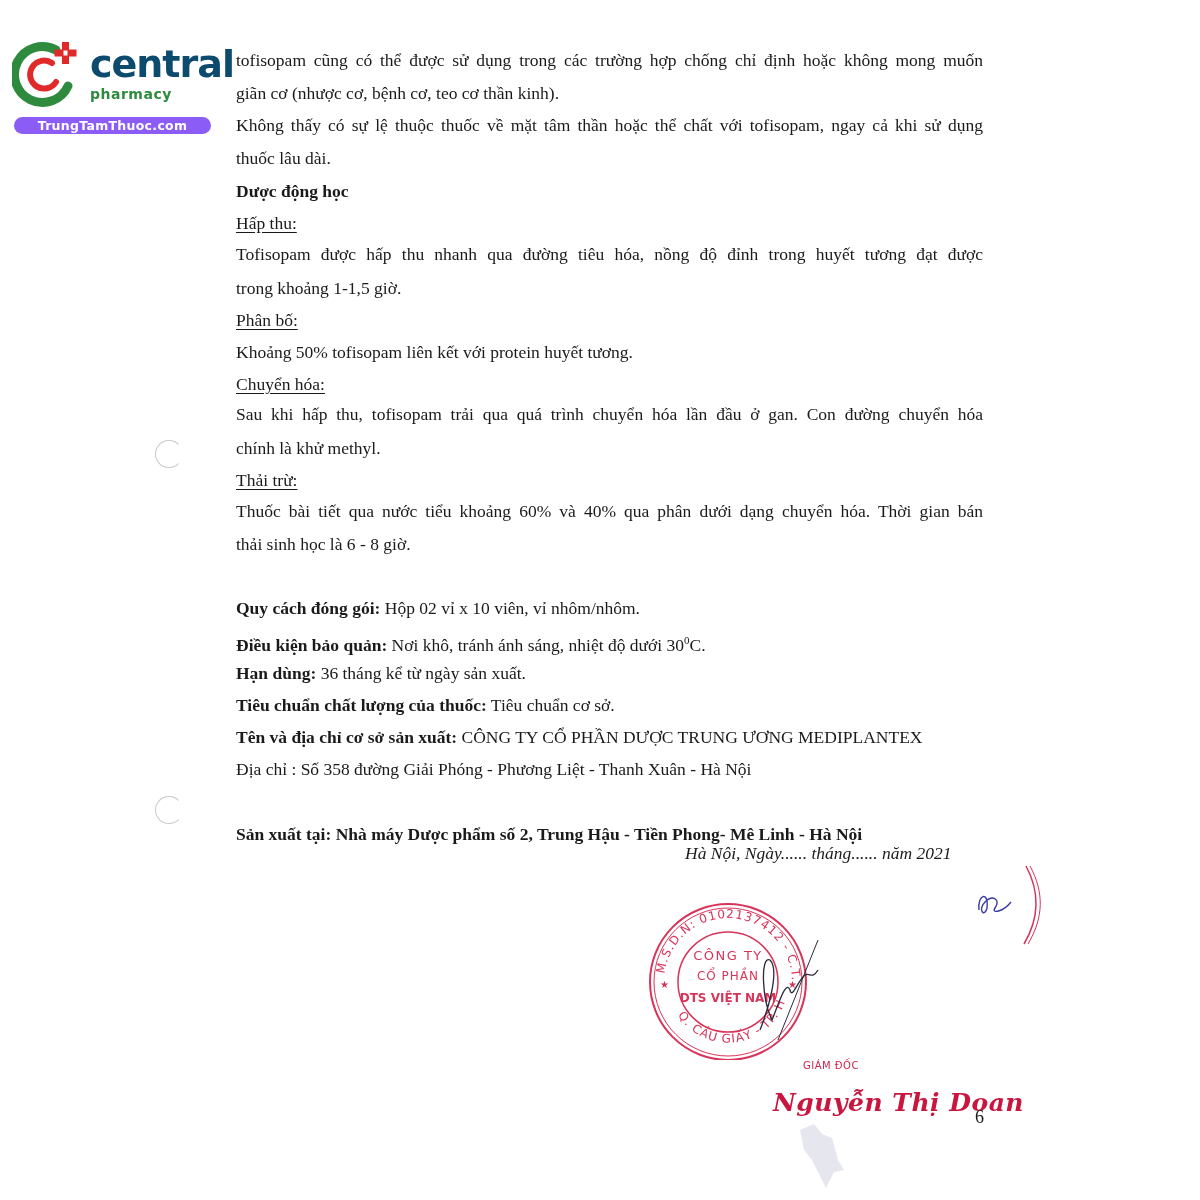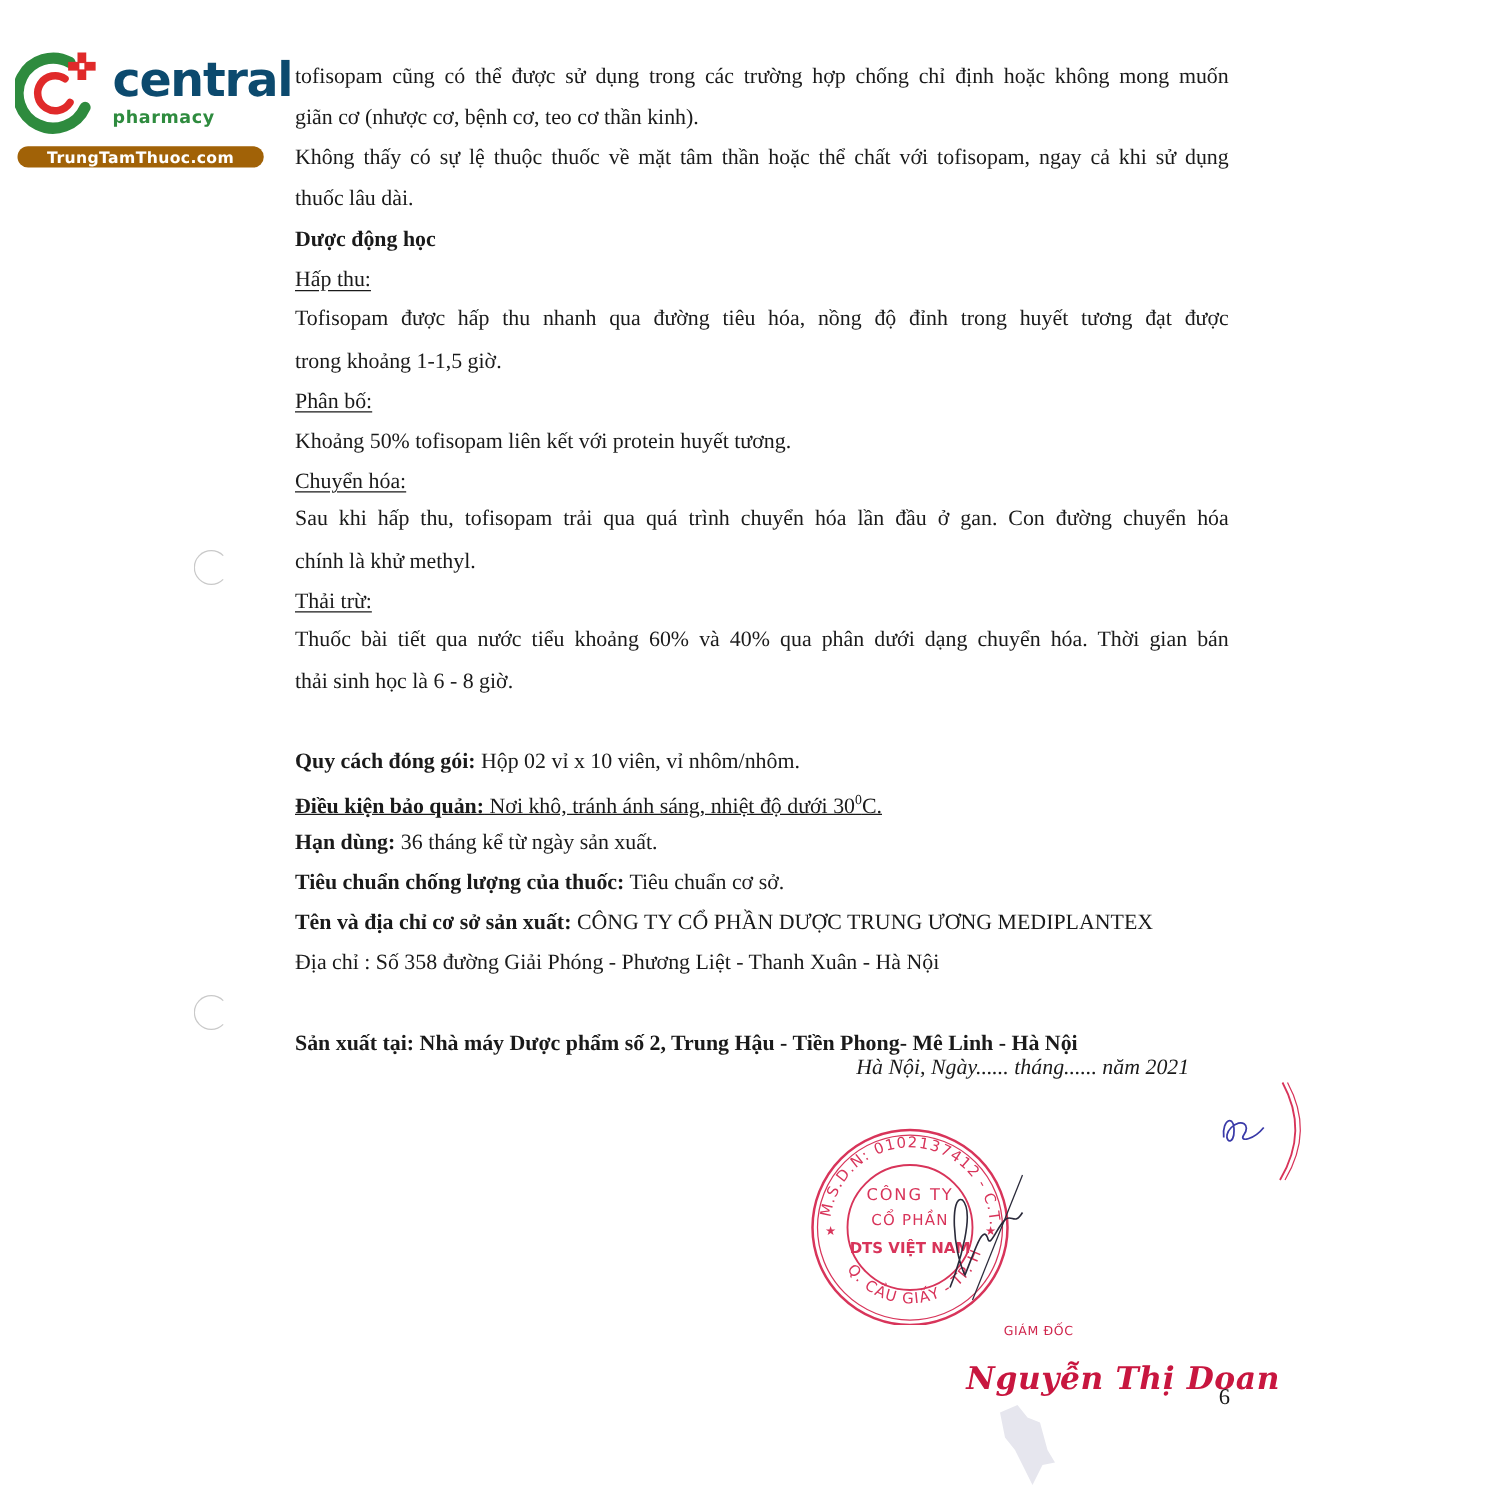--- a/index.html
+++ b/index.html
@@ -6,21 +6,21 @@
     body {
       width: 1200px; height: 1200px; position: relative; overflow: hidden;
       background: #ffffff;
       font-family: "Liberation Serif", "DejaVu Serif", serif;
       color: #1a1a1a;
     }
     .logo { position: absolute; left: 12px; top: 38px; width: 200px; height: 100px; }
     .logo-mark { position: absolute; left: 0; top: 0; width: 72px; height: 72px; }
     .logo-word { position: absolute; left: 78px; top: 6px; font-family: "DejaVu Sans", sans-serif; font-weight: bold; font-size: 38px; color: #0c4a6e; letter-spacing: -1px; line-height: 40px; }
     .logo-sub { position: absolute; left: 78px; top: 48px; font-family: "DejaVu Sans", sans-serif; font-weight: bold; font-size: 14px; color: #2e8b3e; letter-spacing: 0.5px; }
-    .logo-url { position: absolute; left: 2px; top: 79px; width: 197px; height: 17px; background: #a16207; border-radius: 9px; color: #fff; font-family: "DejaVu Sans", sans-serif; font-weight: bold; font-size: 12.5px; line-height: 17px; text-align: center; letter-spacing: 0.3px; }
+    .logo-url { position: absolute; left: 2px; top: 79px; width: 197px; height: 17px; background: #8b5cf6; border-radius: 9px; color: #fff; font-family: "DejaVu Sans", sans-serif; font-weight: bold; font-size: 12.5px; line-height: 17px; text-align: center; letter-spacing: 0.3px; }
 
     .content { position: absolute; left: 236px; top: 44px; width: 747px; font-size: 17.5px; }
     .line { position: absolute; left: 0; white-space: nowrap; line-height: 24px; }
     .just { width: 747px; text-align: justify; text-align-last: justify; white-space: normal; }
     .heading { font-weight: bold; }
     .u { text-decoration: underline; text-underline-offset: 3px; }
     b { font-weight: bold; }
     sup { font-size: 11px; vertical-align: 7px; }
 
     .date-line { position: absolute; left: 685px; top: 843px; font-style: italic; font-size: 17.5px; white-space: nowrap; }
@@ -69,28 +69,28 @@
   <div class="line just" style="top:358px;">Sau khi hấp thu, tofisopam trải qua quá trình chuyển hóa lần đầu ở gan. Con đường chuyển hóa</div>
   <div class="line" style="top:392px;">chính là khử methyl.</div>
 
   <div class="line u" style="top:424px;">Thải trừ:</div>
   <div class="line just" style="top:455px;">Thuốc bài tiết qua nước tiểu khoảng 60% và 40% qua phân dưới dạng chuyển hóa. Thời gian bán</div>
   <div class="line" style="top:488px;">thải sinh học là 6 - 8 giờ.</div>
 
   <div class="line" style="top:552px;">
     <b>Quy cách đóng gói:</b><span> Hộp 02 vỉ x 10 viên, vỉ nhôm/nhôm.</span>
   </div>
-  <div class="line" style="top:584px;text-decoration:underline;">
+  <div class="line" style="top:584px;">
     <b>Điều kiện bảo quản:</b><span> Nơi khô, tránh ánh sáng, nhiệt độ dưới 30</span><sup>0</sup><span>C.</span>
   </div>
   <div class="line" style="top:617px;">
     <b>Hạn dùng:</b><span> 36 tháng kể từ ngày sản xuất.</span>
   </div>
   <div class="line" style="top:649px;">
-    <b>Tiêu chuẩn chống lượng của thuốc:</b><span> Tiêu chuẩn cơ sở.</span>
+    <b>Tiêu chuẩn chất lượng của thuốc:</b><span> Tiêu chuẩn cơ sở.</span>
   </div>
   <div class="line" style="top:681px;">
     <b>Tên và địa chỉ cơ sở sản xuất:</b><span> CÔNG TY CỔ PHẦN DƯỢC TRUNG ƯƠNG MEDIPLANTEX</span>
   </div>
   <div class="line" style="top:713px;">Địa chỉ : Số 358 đường Giải Phóng - Phương Liệt - Thanh Xuân - Hà Nội</div>
 
   <div class="line" style="top:778px;font-weight:bold;">Sản xuất tại: Nhà máy Dược phẩm số 2, Trung Hậu - Tiền Phong- Mê Linh - Hà Nội</div>
 </div>
 
 <div class="date-line">Hà Nội, Ngày...... tháng...... năm 2021</div>

